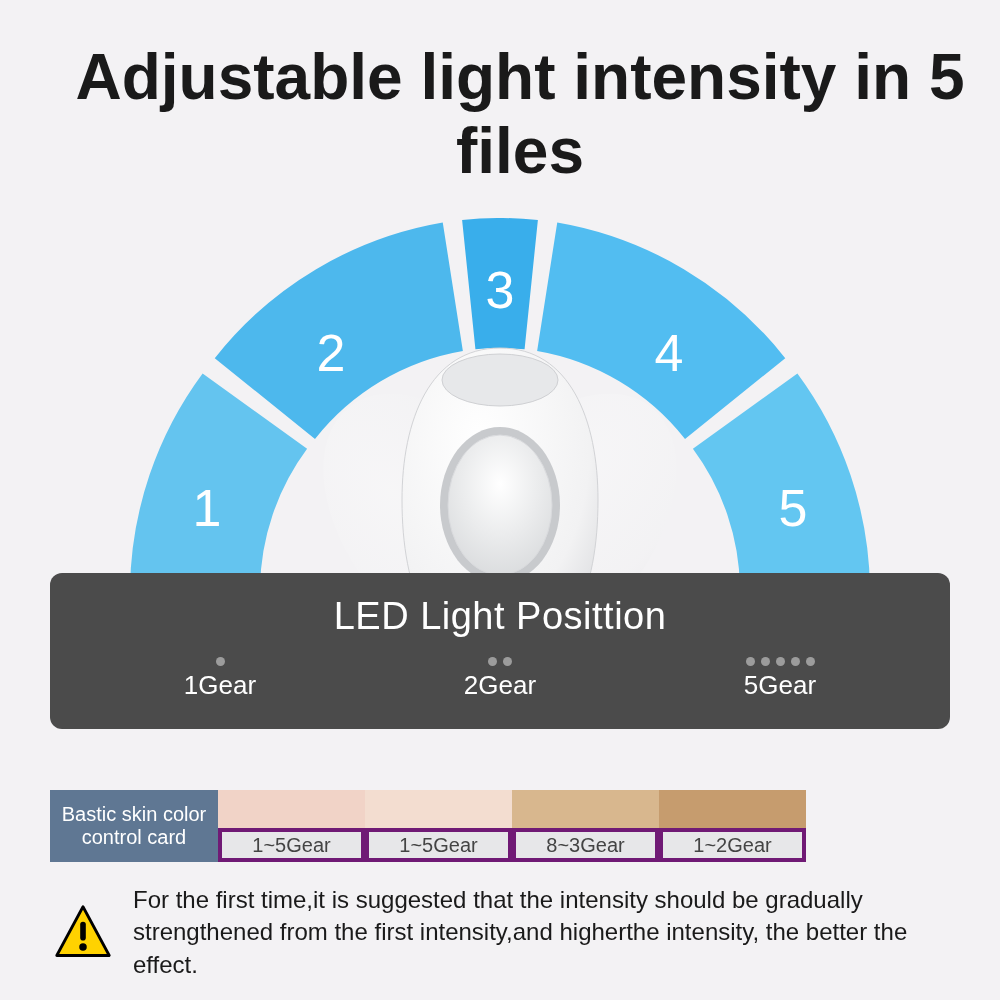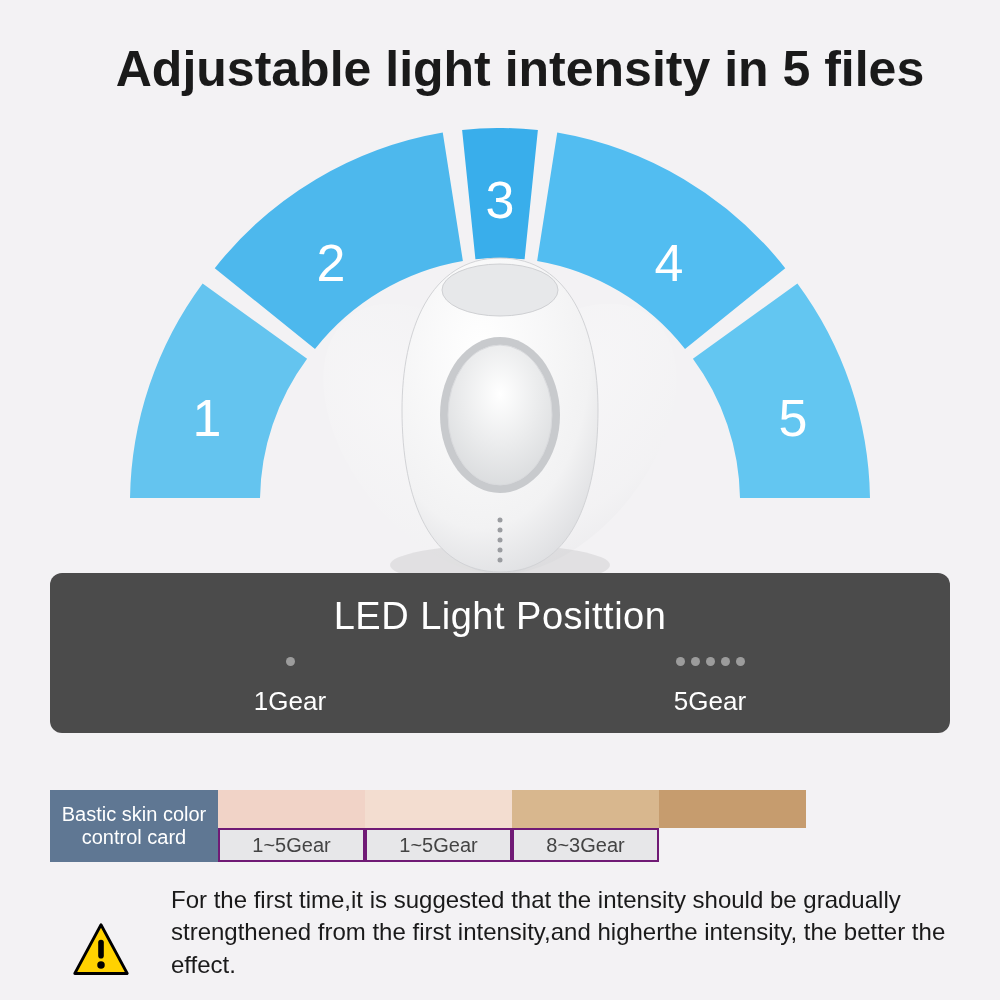--- a/index.html
+++ b/index.html
@@ -6,21 +6,21 @@
   body {
     width: 1000px;
     height: 1000px;
     background: #f3f2f4;
     font-family: "Segoe UI", Arial, sans-serif;
     overflow: hidden;
     position: relative;
   }
   .title {
     text-align: center;
-    font-size: 50px;
+    font-size: 64px;
     font-weight: 600;
     color: #1a1a1a;
     padding-top: 40px;
     margin-left: 40px;
   }
   .dial-wrap {
     position: relative;
     width: 740px;
     height: 380px;
     margin: 30px auto 0;
@@ -47,38 +47,38 @@
   }
   
   .led-panel{
     position:absolute;
     left:50px;
     width:900px;
     top:573px;
     background:#4b4b4b;
     border-radius:12px;
     color:#fff;
-    padding:22px 30px 16px;
+    padding:22px 30px 28px;
   }
   .led-title{
     text-align:center;
     font-size:38px;
     font-weight:400;
     margin-bottom:14px;
     letter-spacing:.5px;
   }
   .led-row{
     display:flex;
   }
   .led-cell{
     flex:1;
     display:flex;
     flex-direction:column;
     align-items:center;
-    gap:16px;
+    gap:0;
   }
   .dots{display:flex;gap:6px;height:18px;align-items:center}
   .dot{
     width:9px;height:9px;border-radius:50%;
     background:rgba(255,255,255,.45);
     filter:blur(.6px);
   }
   .gear-label{font-size:26px;font-weight:400}
   
   .skin-row{
@@ -102,33 +102,33 @@
   }
   .skin-col{
     flex:1;
     display:flex;
     flex-direction:column;
   }
   .swatch{height:38px}
   .skin-label{
     height:34px;
     background:#e7e7e9;
-    border:2px solid #701a75;
+    border:4px solid #701a75;
     color:#444;
     display:flex;align-items:center;justify-content:center;
     font-size:20px;
   }
   
   .footer{
     position:absolute;
-    left:68px;right:50px;
+    left:50px;right:50px;
     top:884px;
     display:flex;
-    gap:37px;
-    align-items:flex-end;
+    gap:17px;
+    align-items:center;
   }
   .warn-icon{flex:0 0 66px}
   .foot-text{
     font-size:24px;
     color:#1a1a1a;
     line-height:1.35;
   }
 </style>
 </head>
 <body>
@@ -203,20 +203,27 @@
       <div class="led-cell">
         <div class="dots">
           <span class="dot"></span>
         </div>
         <div class="gear-label">1Gear</div>
       </div>
       <div class="led-cell">
         <div class="dots">
           <span class="dot"></span>
           <span class="dot"></span>
+        </div>
+        <div class="gear-label">2Gear</div>
+      </div>
+      <div class="led-cell">
+        <div class="dots">
+          <span class="dot"></span>
+          <span class="dot"></span>
           <span class="dot"></span>
           <span class="dot"></span>
           <span class="dot"></span>
         </div>
         <div class="gear-label">5Gear</div>
       </div>
     </div>
 </div>
 
 <div class="skin-row">
@@ -229,20 +236,21 @@
       <div class="skin-col">
         <div class="swatch" style="background: rgb(243, 221, 208);"></div>
         <div class="skin-label">1~5Gear</div>
       </div>
       <div class="skin-col">
         <div class="swatch" style="background: rgb(216, 183, 142);"></div>
         <div class="skin-label">8~3Gear</div>
       </div>
       <div class="skin-col">
         <div class="swatch" style="background: rgb(198, 156, 110);"></div>
+        <div class="skin-label">1~2Gear</div>
       </div>
     </div>
 </div>
 
 <div class="footer">
   <svg class="warn-icon" viewBox="0 0 64 64" width="66" height="60">
     <path d="M32 4 L60 56 H4 Z" fill="#ffd200" stroke="#000" stroke-width="3" stroke-linejoin="round"></path>
     <rect x="29" y="20" width="6" height="20" rx="3" fill="#000"></rect>
     <circle cx="32" cy="47" r="4" fill="#000"></circle>
   </svg>

